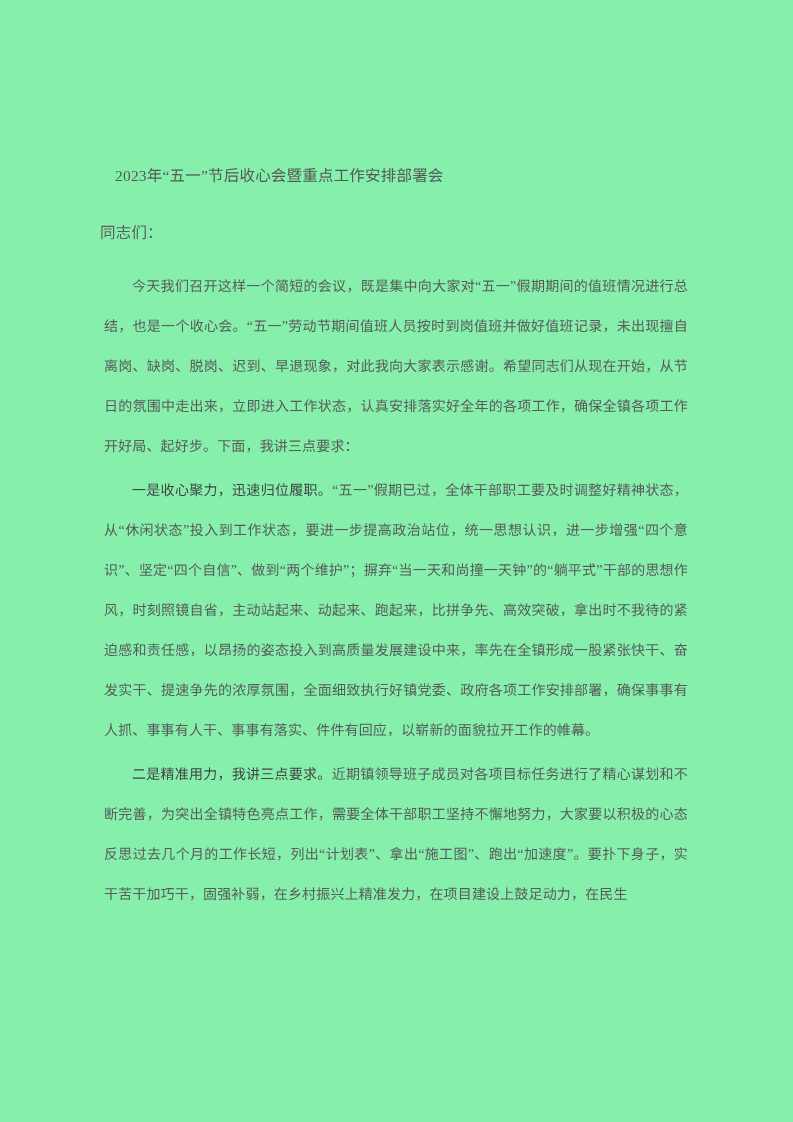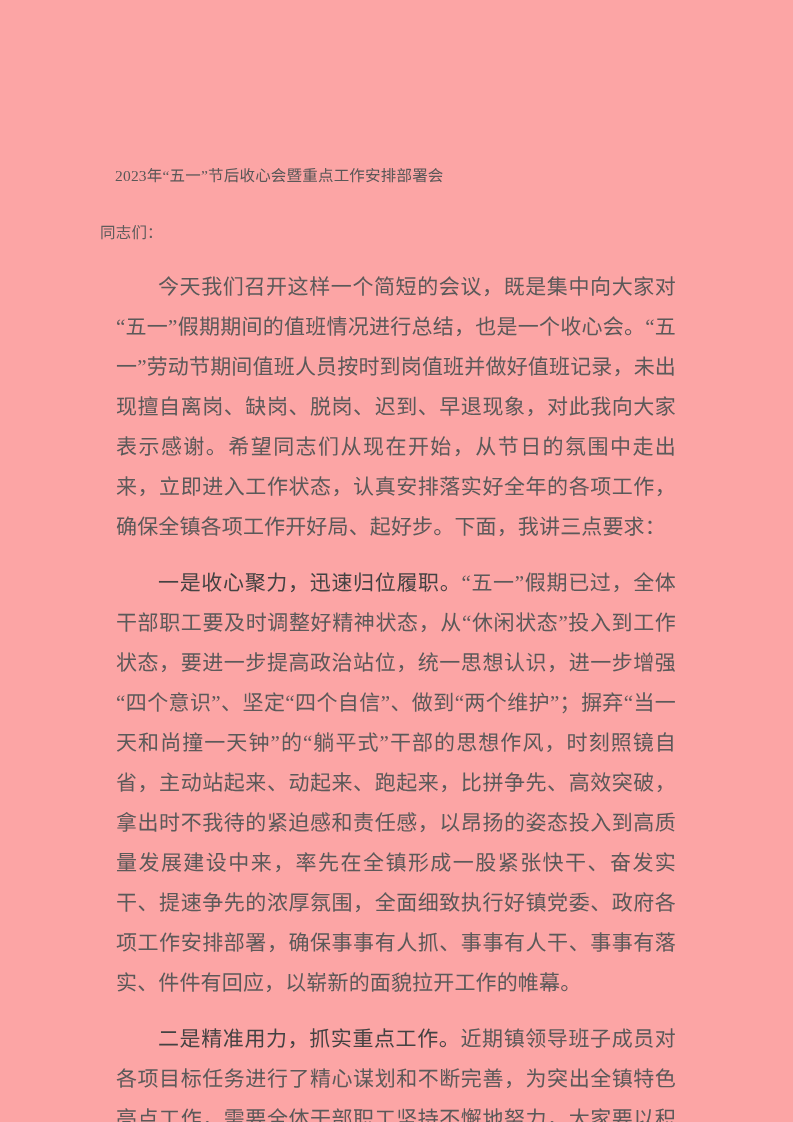--- a/index.html
+++ b/index.html
@@ -7,21 +7,21 @@
     margin: 0;
     padding: 0;
     background: #ffffff;
   }
 
   .page {
     position: relative;
     width: 793px;
     height: 1122px;
     margin: 0 auto;
-    background: #fca5a5;
+    background: #86efac;
     overflow: hidden;
     font-family: "Liberation Serif", "DejaVu Serif", serif;
     color: #595959;
     -webkit-font-smoothing: antialiased;
   }
 
   
   .content {
     position: absolute;
     left: 100px;
@@ -42,24 +42,24 @@
 
   .salutation {
     font-size: 15.5px;
     line-height: 24px;
     color: #5a5a5a;
     margin: 0 0 22px 0;
     letter-spacing: 0.2px;
   }
 
   p.body-para {
-    font-size: 21px;
+    font-size: 14px;
     line-height: 40px;
     color: #575757;
-    margin: 16px;
+    margin: 4px;
     text-align: justify;
     text-justify: inter-character;
     text-indent: 2em;
     letter-spacing: 0.15px;
     word-break: break-all;
   }
 
   p.body-para + p.body-para {
     margin-top: 0;
   }
@@ -86,17 +86,17 @@
 
     <p class="body-para">
       <span>今天我们召开这样一个简短的会议，既是集中向大家对“五一”假期期间的值班情况进行总结，也是一个收心会。“五一”劳动节期间值班人员按时到岗值班并做好值班记录，未出现擅自离岗、缺岗、脱岗、迟到、早退现象，对此我向大家表示感谢。希望同志们从现在开始，从节日的氛围中走出来，立即进入工作状态，认真安排落实好全年的各项工作，确保全镇各项工作开好局、起好步。下面，我讲三点要求：</span>
     </p>
 
     <p class="body-para">
       <span class="lead">一是收心聚力，迅速归位履职。</span><span>“五一”假期已过，全体干部职工要及时调整好精神状态，从“休闲状态”投入到工作状态，要进一步提高政治站位，统一思想认识，进一步增强“四个意识”、坚定“四个自信”、做到“两个维护”；摒弃“当一天和尚撞一天钟”的“躺平式”干部的思想作风，时刻照镜自省，主动站起来、动起来、跑起来，比拼争先、高效突破，拿出时不我待的紧迫感和责任感，以昂扬的姿态投入到高质量发展建设中来，率先在全镇形成一股紧张快干、奋发实干、提速争先的浓厚氛围，全面细致执行好镇党委、政府各项工作安排部署，确保事事有人抓、事事有人干、事事有落实、件件有回应，以崭新的面貌拉开工作的帷幕。</span>
     </p>
 
     <p class="body-para">
-      <span class="lead">二是精准用力，抓实重点工作。</span><span>近期镇领导班子成员对各项目标任务进行了精心谋划和不断完善，为突出全镇特色亮点工作，需要全体干部职工坚持不懈地努力，大家要以积极的心态反思过去几个月的工作长短，列出“计划表”、拿出“施工图”、跑出“加速度”。要扑下身子，实干苦干加巧干，固强补弱，在乡村振兴上精准发力，在项目建设上鼓足动力，在民生</span>
+      <span class="lead">二是精准用力，我讲三点要求。</span><span>近期镇领导班子成员对各项目标任务进行了精心谋划和不断完善，为突出全镇特色亮点工作，需要全体干部职工坚持不懈地努力，大家要以积极的心态反思过去几个月的工作长短，列出“计划表”、拿出“施工图”、跑出“加速度”。要扑下身子，实干苦干加巧干，固强补弱，在乡村振兴上精准发力，在项目建设上鼓足动力，在民生</span>
     </p>
 
   </div>
 </div>
 
 </body></html>

